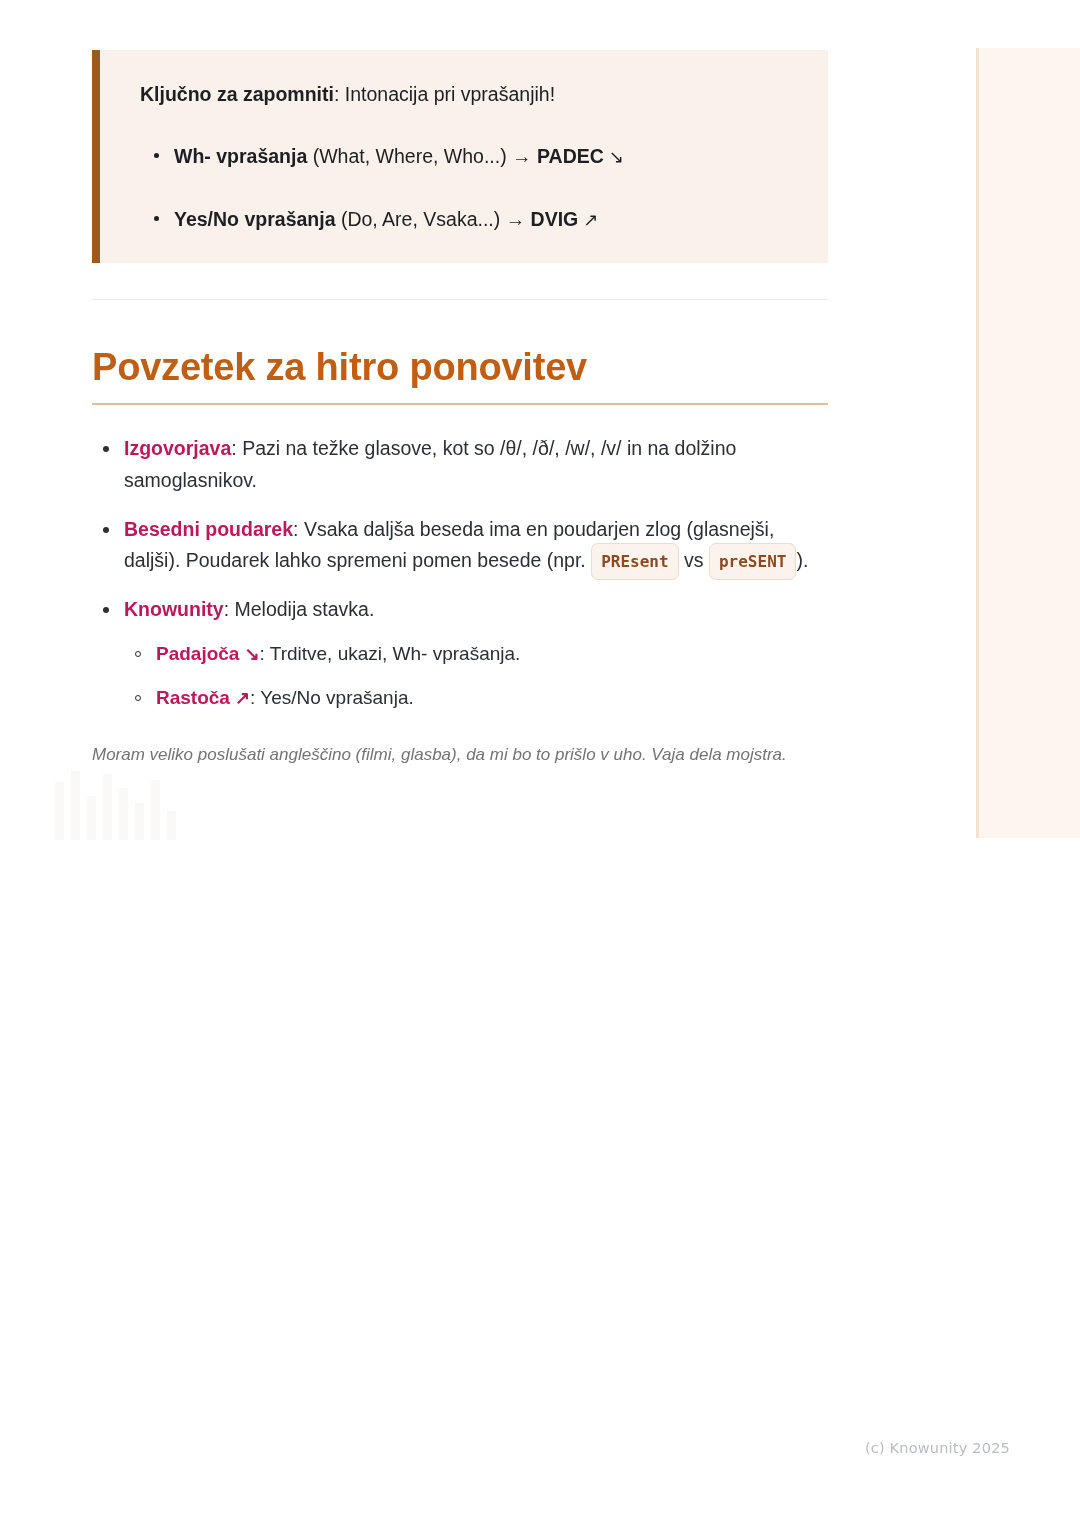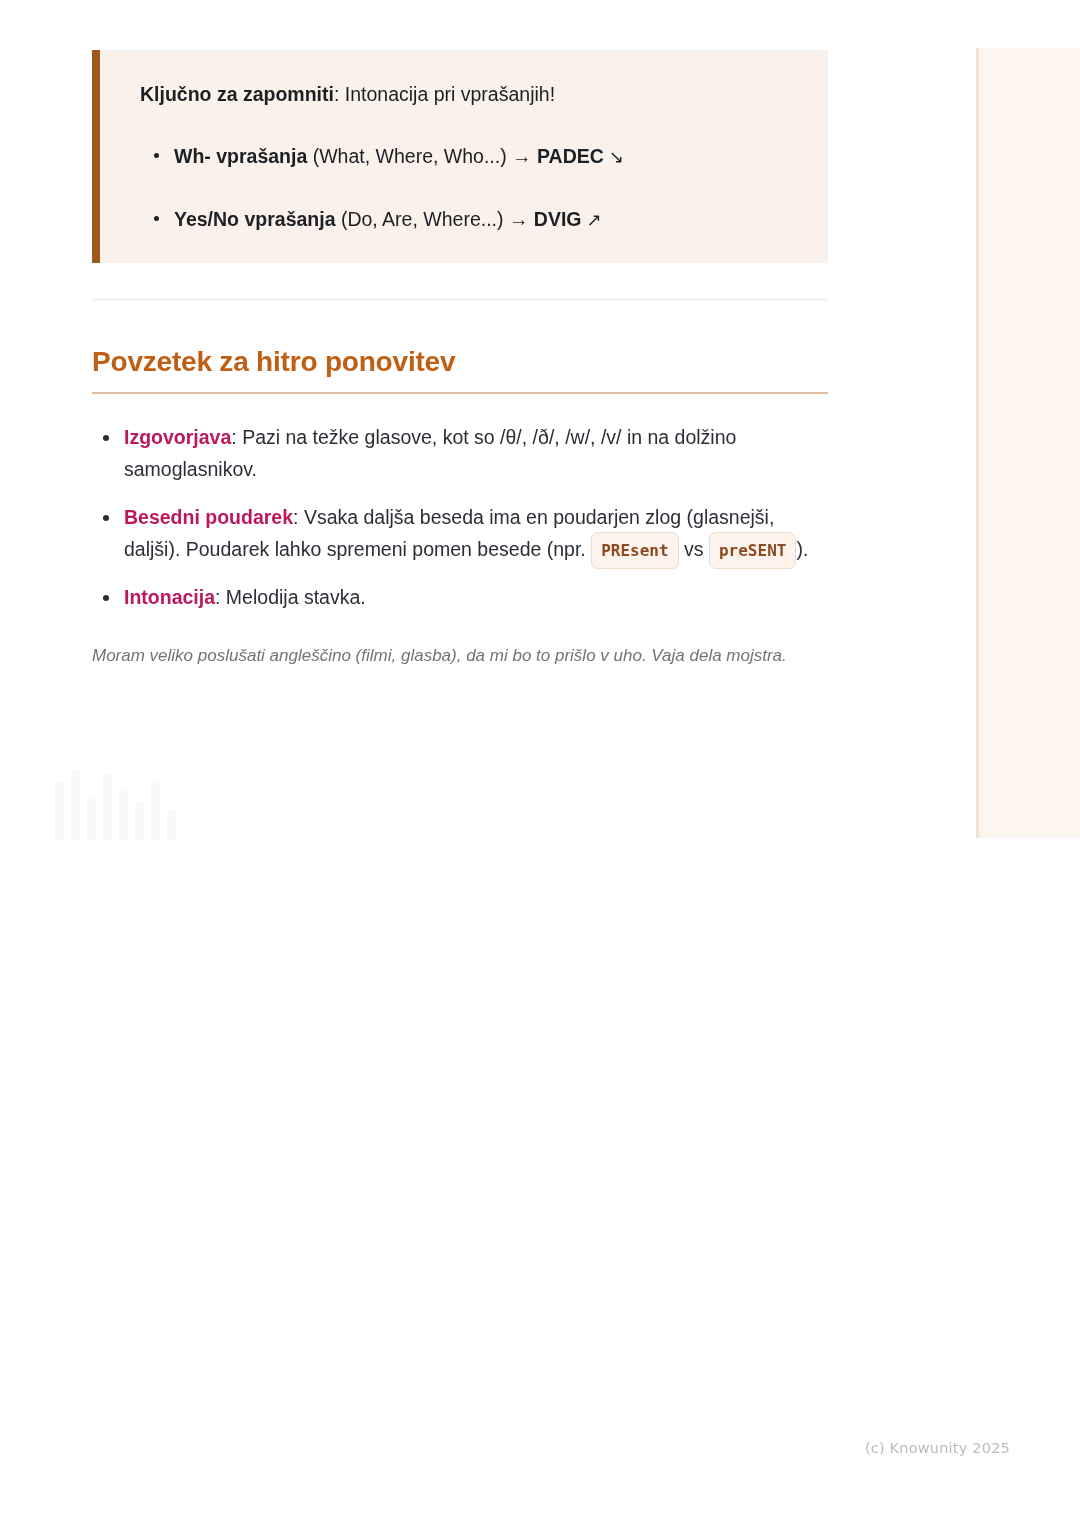--- a/index.html
+++ b/index.html
@@ -107,21 +107,21 @@
   .rule {
     margin: 36px 0 0 0;
     height: 1px;
     background: #e9e9e9;
     width: 736px;
   }
 
   
   .h2 {
     margin: 46px 0 0 0;
-    font-size: 28px;
+    font-size: 38px;
     line-height: 1.15;
     font-weight: 700;
     color: #c05f14;
     letter-spacing: -0.2px;
   }
   .h2-underline {
     margin-top: 14px;
     height: 2px;
     background: #ddbf9e;
     width: 736px;
@@ -234,42 +234,50 @@
 
     <div class="callout">
       <p class="callout-lead">
         <b>Ključno za zapomniti</b><span>: Intonacija pri vprašanjih!</span>
       </p>
       <ul class="callout-list">
         <li>
           <b>Wh- vprašanja</b><span> (What, Where, Who...) → </span><b>PADEC</b><span class="arrow"> ↘</span>
         </li>
         <li>
-          <b>Yes/No vprašanja</b><span> (Do, Are, Where...) → </span><b>DVIG</b><span class="arrow"> ↗</span>
+          <b>Yes/No vprašanja</b><span> (Do, Are, Vsaka...) → </span><b>DVIG</b><span class="arrow"> ↗</span>
         </li>
       </ul>
     </div>
 
     <div class="rule"></div>
 
     <h2 class="h2">Povzetek za hitro ponovitev</h2>
     <div class="h2-underline"></div>
 
     <ul class="main-list">
 
       <li>
         <b>Izgovorjava</b><span>: Pazi na težke glasove, kot so /θ/, /ð/, /w/, /v/ in na dolžino samoglasnikov.</span>
       </li>
 
       <li>
         <b>Besedni poudarek</b><span>: Vsaka daljša beseda ima en poudarjen zlog (glasnejši, daljši). Poudarek lahko spremeni pomen besede (npr. </span><code class="chip">PREsent</code><span> vs </span><code class="chip">preSENT</code><span>).</span>
       </li>
 
       <li>
-        <b>Intonacija</b><span>: Melodija stavka.</span>
+        <b>Knowunity</b><span>: Melodija stavka.</span>
+        <ul class="sub-list">
+          <li>
+            <b>Padajoča</b><b class="arrow"> ↘</b><span>: Trditve, ukazi, Wh- vprašanja.</span>
+          </li>
+          <li>
+            <b>Rastoča</b><b class="arrow"> ↗</b><span>: Yes/No vprašanja.</span>
+          </li>
+        </ul>
       </li>
 
     </ul>
 
     <p class="note">Moram veliko poslušati angleščino (filmi, glasba), da mi bo to prišlo v uho. Vaja dela mojstra.</p>
 
   </div>
 
   <div class="footer-mark">(c) Knowunity 2025</div>
 

